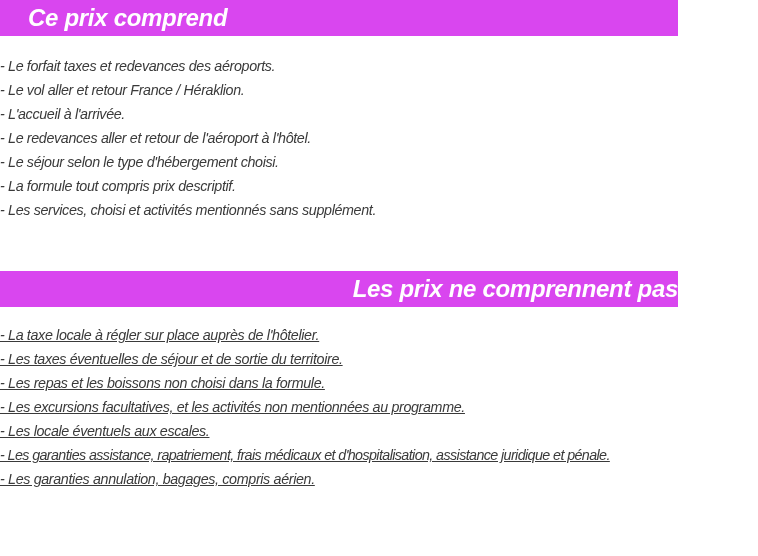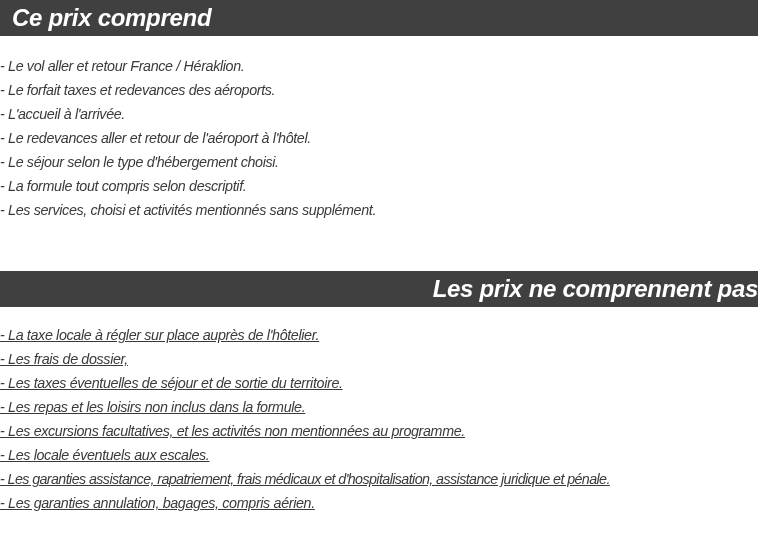--- a/index.html
+++ b/index.html
@@ -11,25 +11,25 @@
       width: 758px;
       height: 556px;
       overflow: hidden;
       font-family: "Liberation Sans", "DejaVu Sans", sans-serif;
       color: #3a3a3a;
       position: relative;
     }
     .section-header {
       position: absolute;
       left: 0;
-      width: 758px;
+      width: 678px;
       height: 36px;
-      background: #404040;
+      background: #d946ef;
       box-sizing: border-box;
-      padding-left: 12px;
+      padding-left: 28px;
     }
     .section-header h2 {
       margin: 0;
       font-size: 24px;
       line-height: 36px;
       font-style: italic;
       font-weight: bold;
       color: #ffffff;
       letter-spacing: -0.3px;
     }
@@ -58,35 +58,34 @@
     }
   </style>
 </head>
 <body>
 
 <div class="section-header" id="header-1">
   <h2>Ce prix comprend</h2>
 </div>
 
 <ul class="items" id="list-1">
+  <li>- Le forfait taxes et redevances des aéroports.</li>
   <li>- Le vol aller et retour France / Héraklion.</li>
-  <li>- Le forfait taxes et redevances des aéroports.</li>
   <li>- L'accueil à l'arrivée.</li>
   <li>- Le redevances aller et retour de l'aéroport à l'hôtel.</li>
   <li>- Le séjour selon le type d'hébergement choisi.</li>
-  <li>- La formule tout compris selon descriptif.</li>
+  <li>- La formule tout compris prix descriptif.</li>
   <li>- Les services, choisi et activités mentionnés sans supplément.</li>
 </ul>
 
 <div class="section-header" id="header-2">
   <h2>Les prix ne comprennent pas</h2>
 </div>
 
 <ul class="items" id="list-2">
   <li>- La taxe locale à régler sur place auprès de l'hôtelier.</li>
-  <li>- Les frais de dossier,</li>
   <li>- Les taxes éventuelles de séjour et de sortie du territoire.</li>
-  <li>- Les repas et les loisirs non inclus dans la formule.</li>
+  <li>- Les repas et les boissons non choisi dans la formule.</li>
   <li>- Les excursions facultatives, et les activités non mentionnées au programme.</li>
   <li>- Les locale éventuels aux escales.</li>
   <li class="narrow">- Les garanties assistance, rapatriement, frais médicaux et d'hospitalisation, assistance juridique et pénale.</li>
   <li>- Les garanties annulation, bagages, compris aérien.</li>
 </ul>
 
 </body></html>

